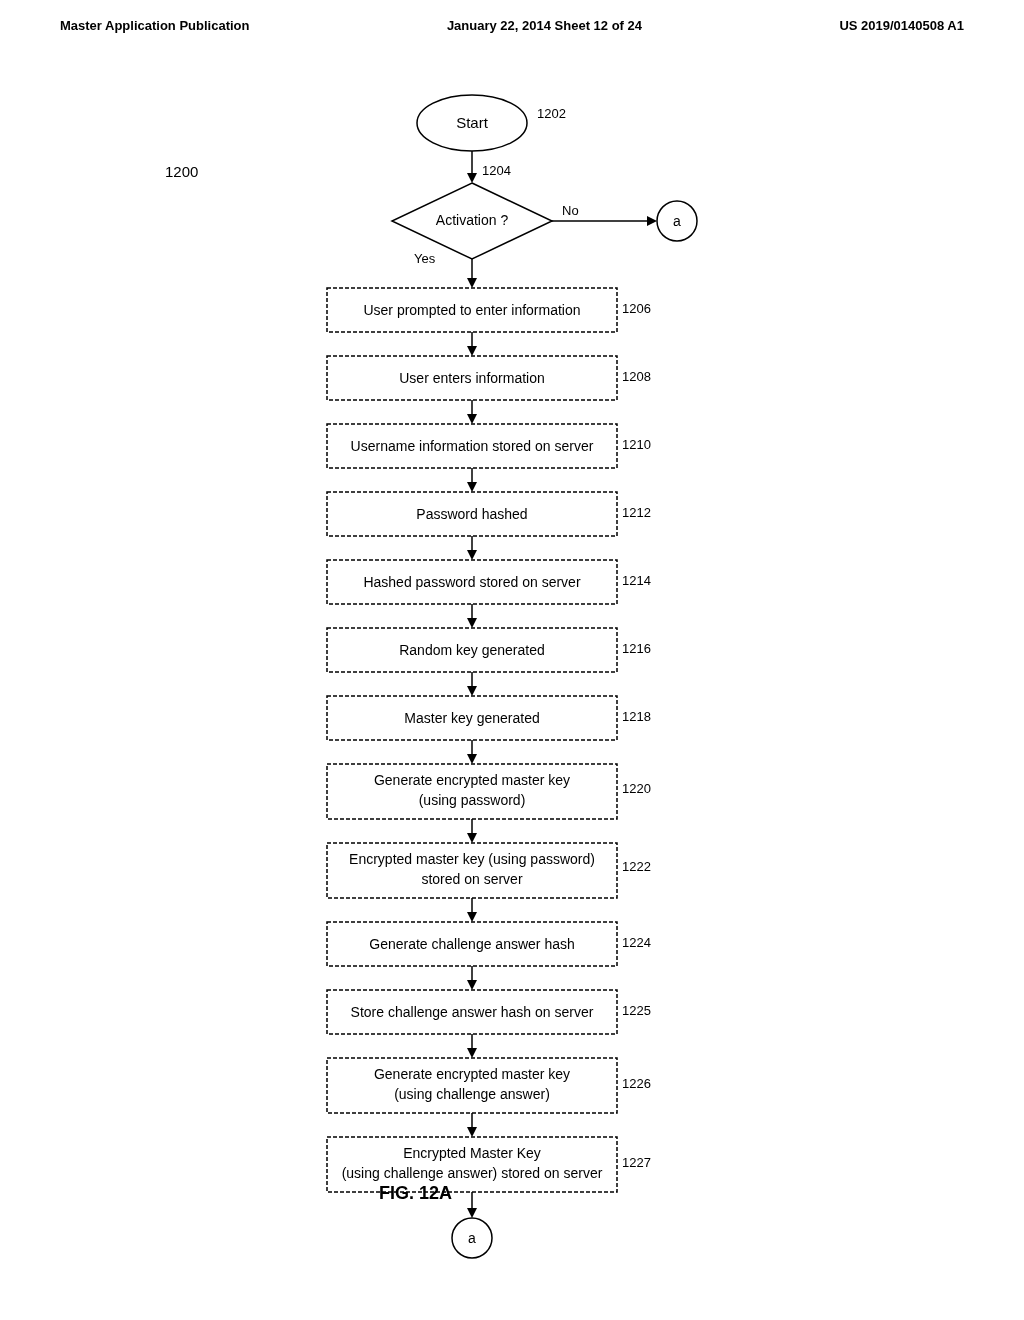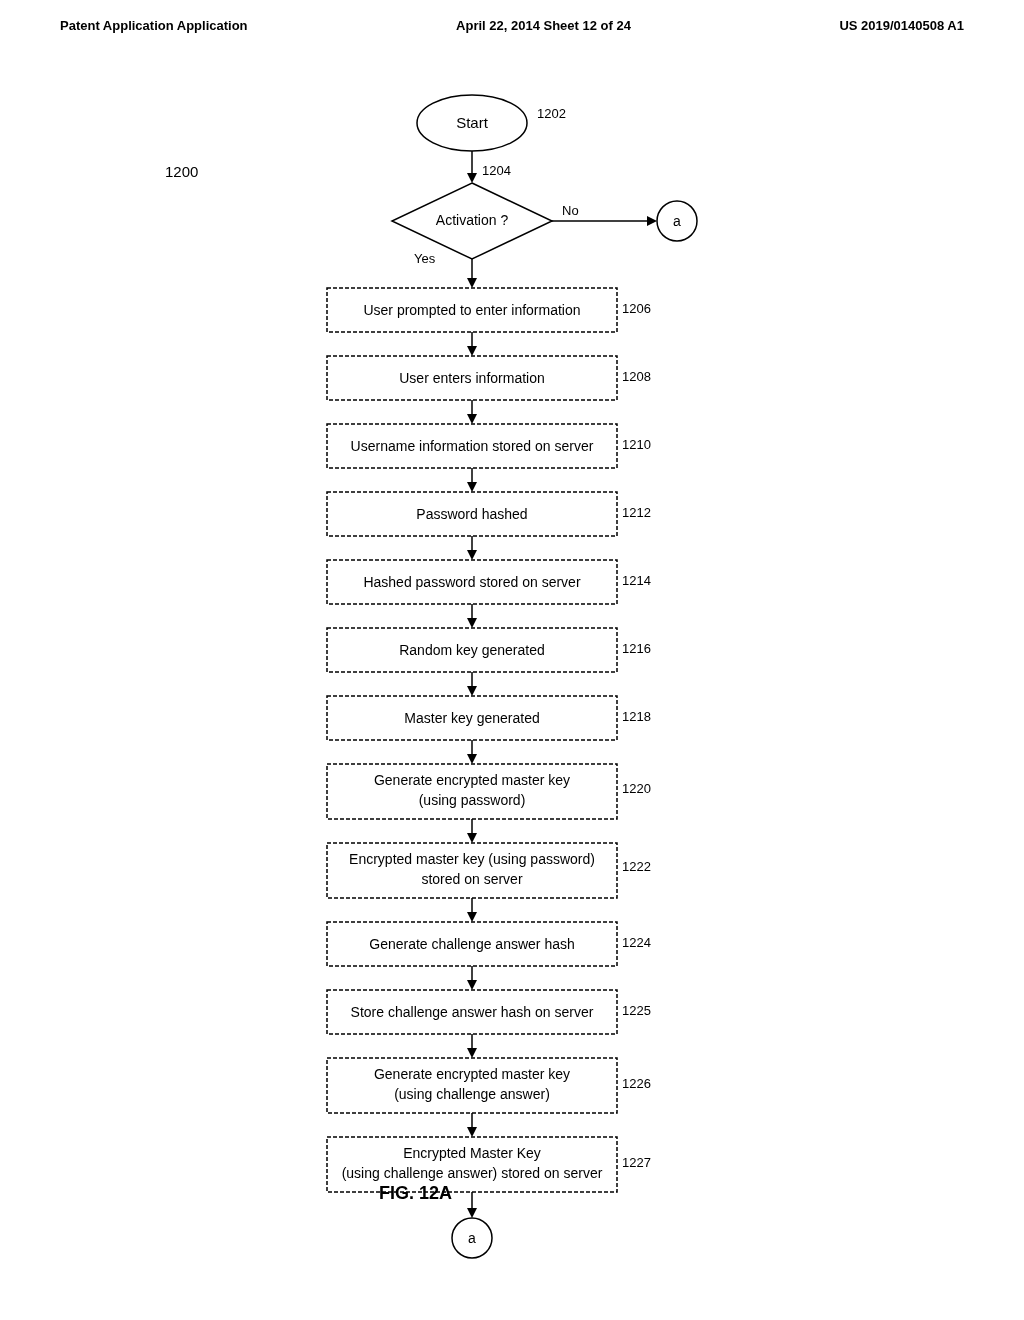--- a/index.html
+++ b/index.html
@@ -32,22 +32,22 @@
 
     svg.flowchart {
       display: block;
       margin: 0 auto;
     }
   </style>
 </head>
 <body>
 
 <div class="page-header">
-  <span>Patent Application Application</span>
-  <span>April 22, 2014  Sheet 12 of 24</span>
+  <span>Master Application Publication</span>
+  <span>January 22, 2014  Sheet 12 of 24</span>
   <span>US 2019/0140508 A1</span>
 </div>
 
 <div class="diagram-container">
   <span style="position:absolute;left:165px;top:120px;font-size:15px;text-align:right;">1200</span>
 
   <svg class="flowchart" width="700" height="1200" viewBox="0 0 700 1200">
 
     <ellipse cx="310" cy="60" rx="55" ry="28" fill="white" stroke="black" stroke-width="1.5"></ellipse>
     <text x="310" y="65" text-anchor="middle" font-size="15" font-family="Arial">Start</text>

